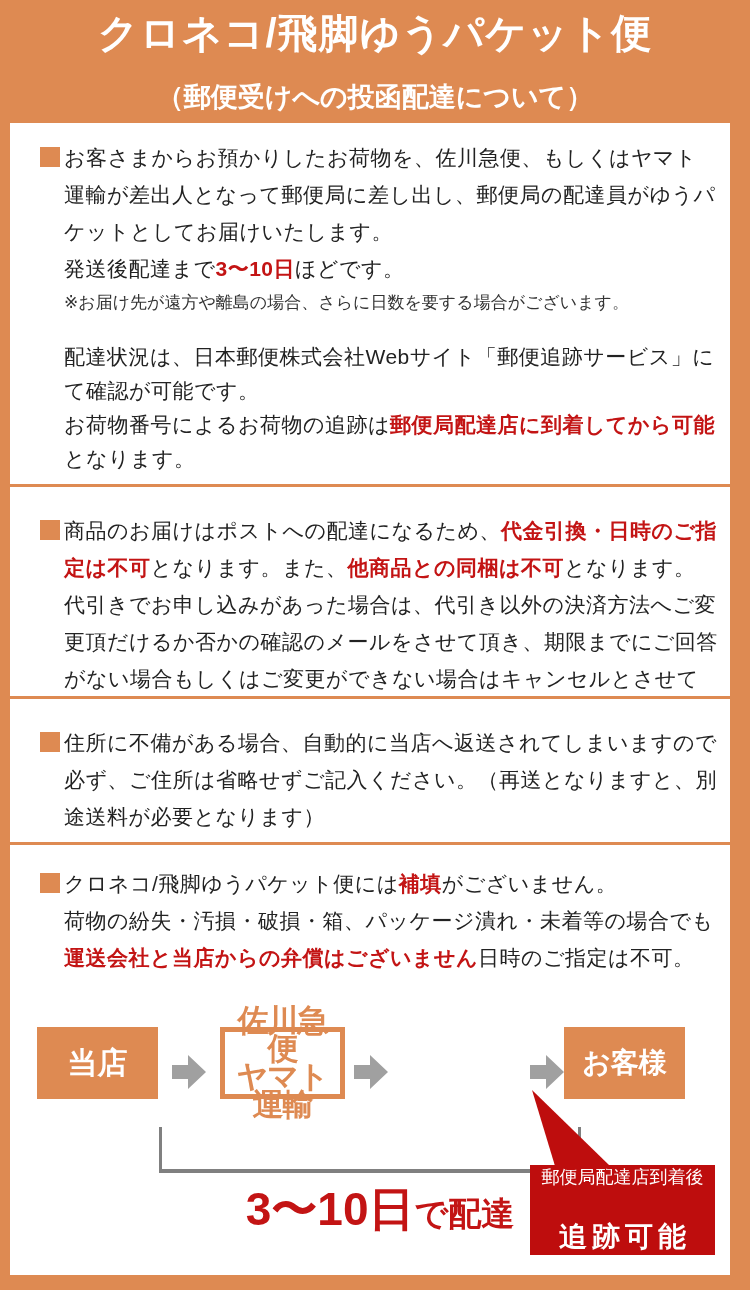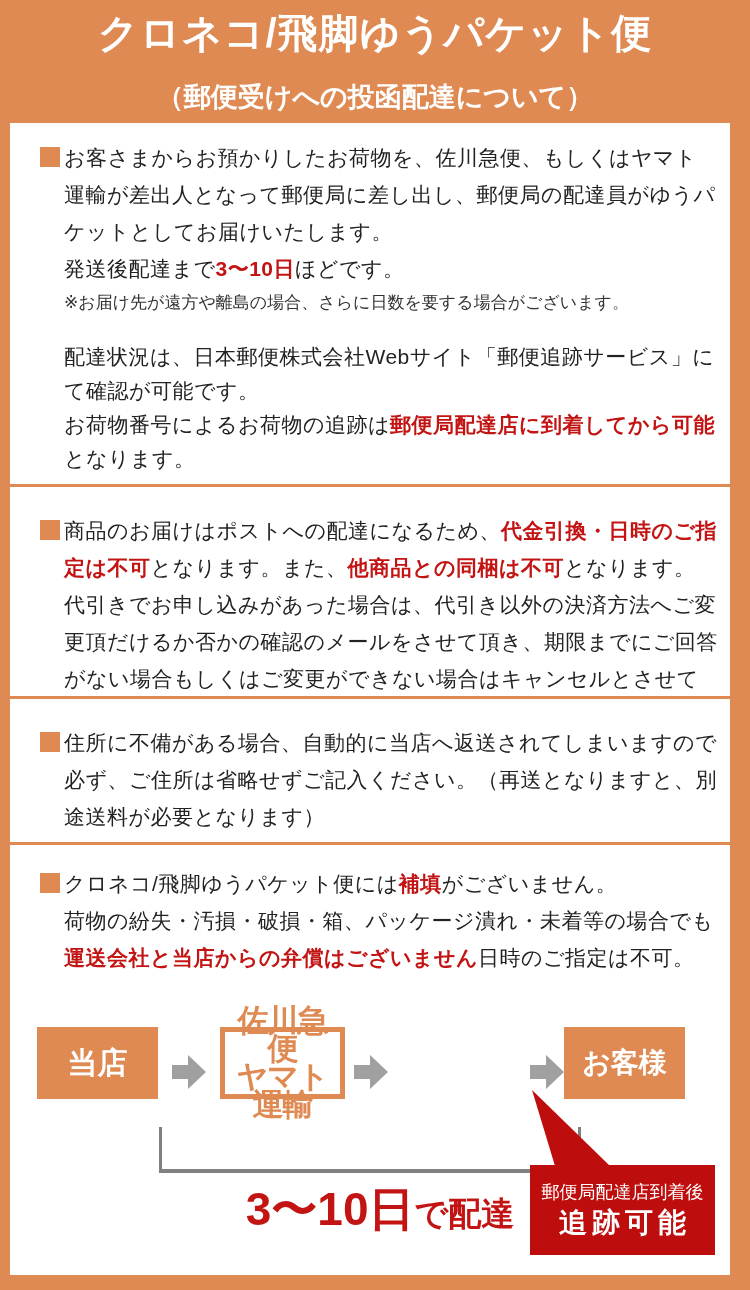--- a/index.html
+++ b/index.html
@@ -53,21 +53,21 @@
   #bracket-right{left:568px;top:146px;width:3px;height:38px;}
   .duration{
     position:absolute;left:170px;top:198px;width:400px;text-align:center;
     color:var(--red);font-weight:bold;white-space:nowrap;
   }
   .duration .big{font-size:46px;}
   .duration .small{font-size:33px;}
   .pointer{position:absolute;left:500px;top:100px;width:120px;height:90px;color:var(--redbox);}
   .callout{
     position:absolute;left:520px;top:184px;width:185px;height:90px;background:var(--redbox);
-    color:#fff;display:flex;flex-direction:column;align-items:center;justify-content:center;
+    color:#fff;display:flex;flex-direction:column;align-items:center;justify-content:space-between;
   }
   .callout .c1{font-size:18px;line-height:25px;white-space:nowrap;}
   .callout .c2{font-size:28px;font-weight:bold;line-height:36px;letter-spacing:5px;text-indent:5px;white-space:nowrap;}
 </style>
 </head>
 <body>
 
 <div class="header">
   <div class="title">クロネコ/飛脚ゆうパケット便</div>
   <div class="subtitle">（郵便受けへの投函配達について）</div>

